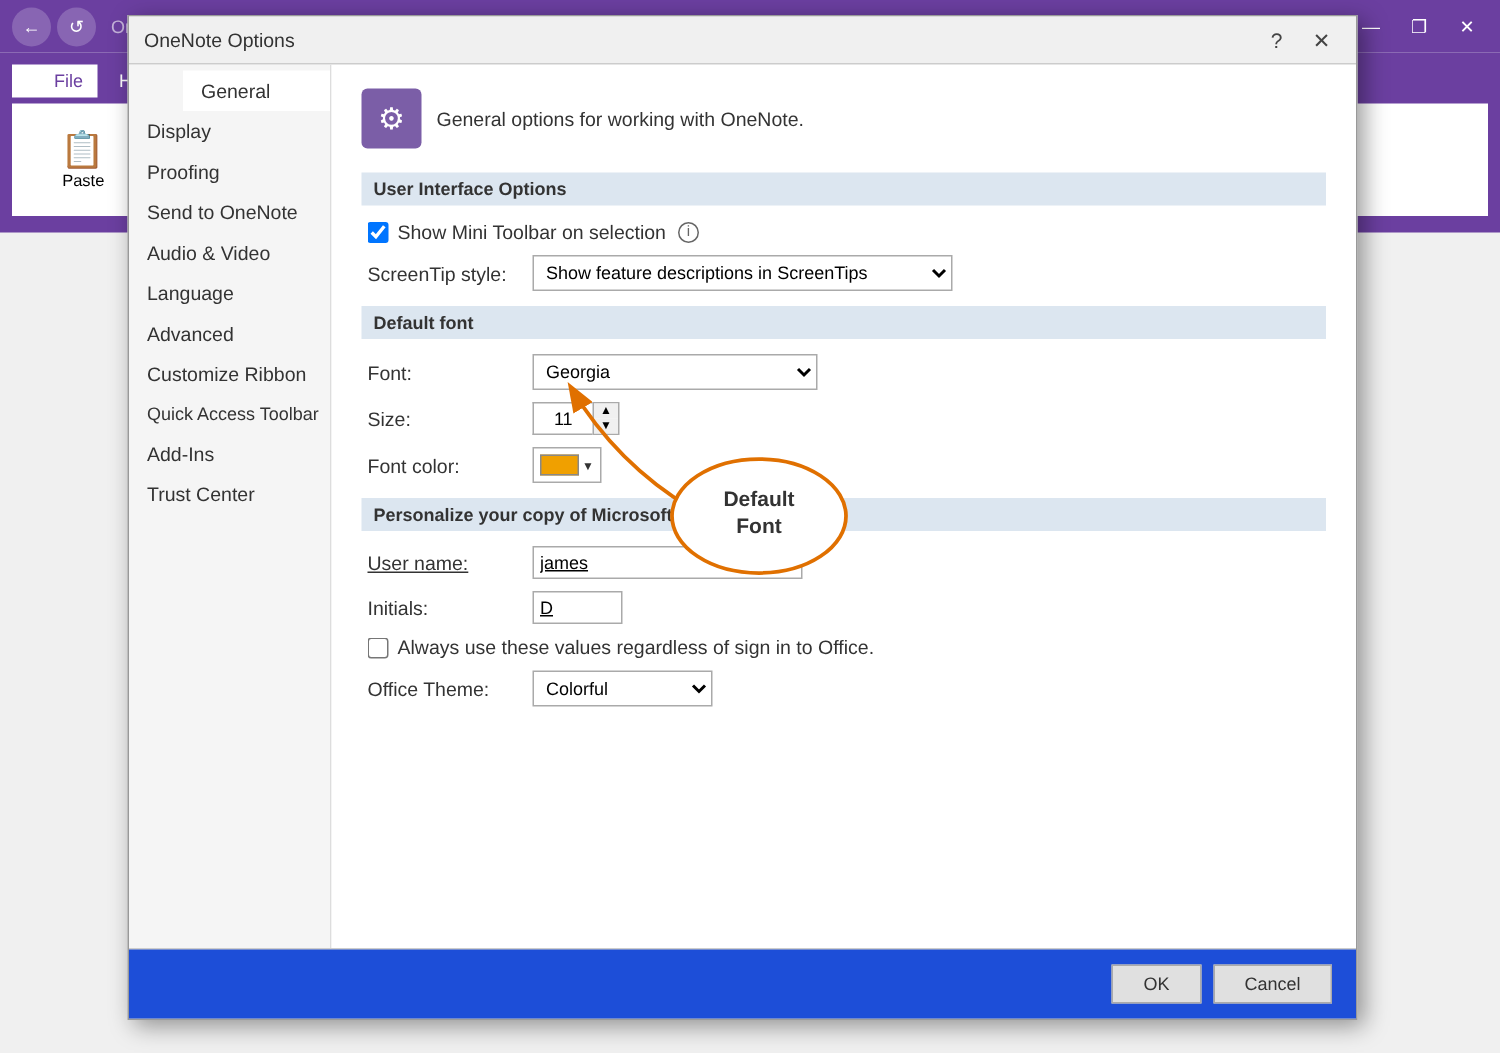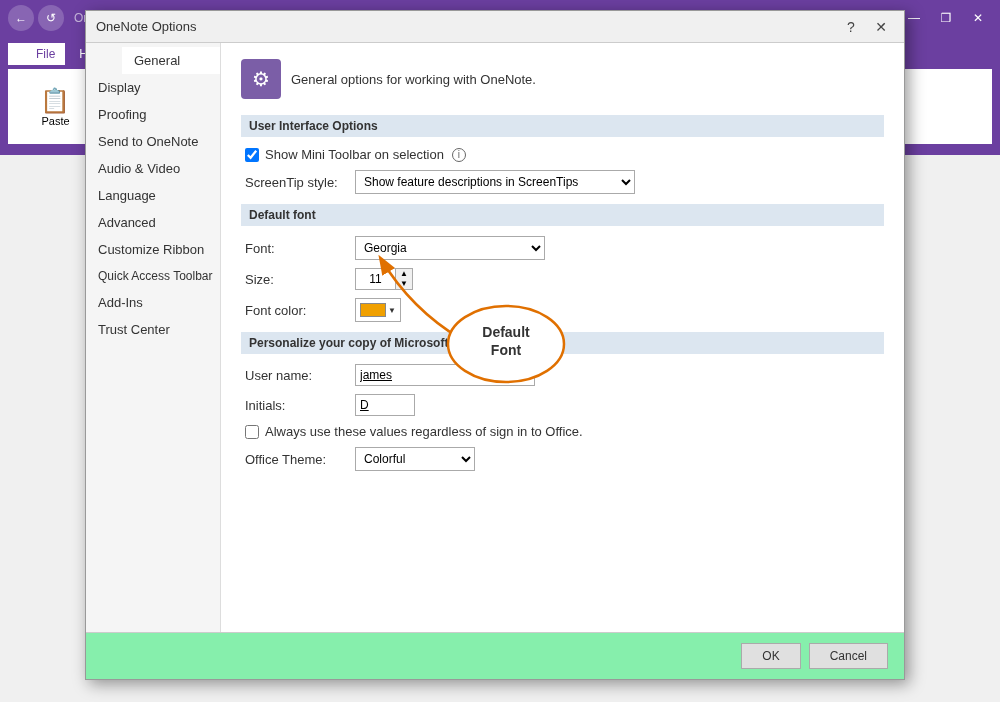--- a/index.html
+++ b/index.html
@@ -297,21 +297,21 @@
     }
 
     
     .dialog-footer {
       border-top: 1px solid #ccc;
       padding: 10px 16px;
       display: flex;
       justify-content: flex-end;
       gap: 8px;
       flex-shrink: 0;
-      background: #86efac;
+      background: #1d4ed8;
     }
 
     .btn {
       padding: 4px 20px;
       height: 26px;
       font-size: 12px;
       cursor: pointer;
       border: 1px solid #aaa;
     }
 
@@ -434,21 +434,21 @@
       background: transparent;
       border: none;
       color: white;
       cursor: pointer;
       font-size: 12px;
       display: flex;
       align-items: center;
       justify-content: center;
     }
 
-    .underline { }
+    .underline { text-decoration: underline; }
   </style>
 </head>
 <body>
 
 <div class="app-bg">
 
   <div class="app-header">
     <div class="app-nav-btns">
       <button class="nav-circle-btn">←</button>
       <button class="nav-circle-btn">↺</button>

